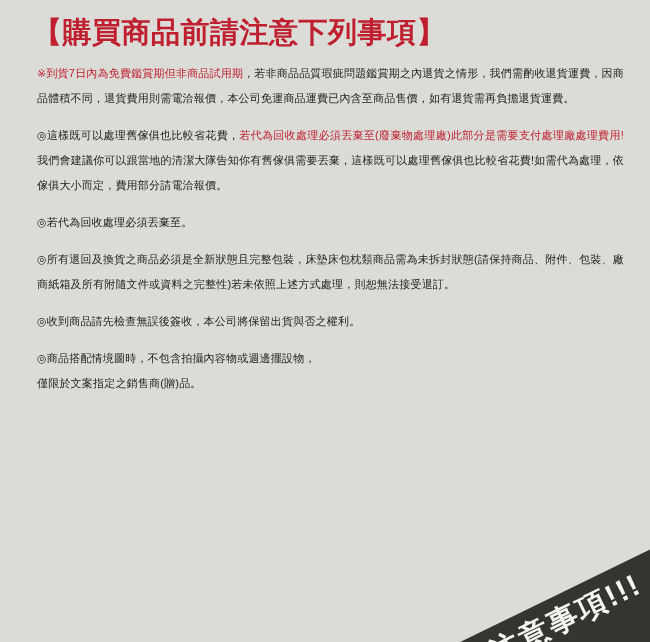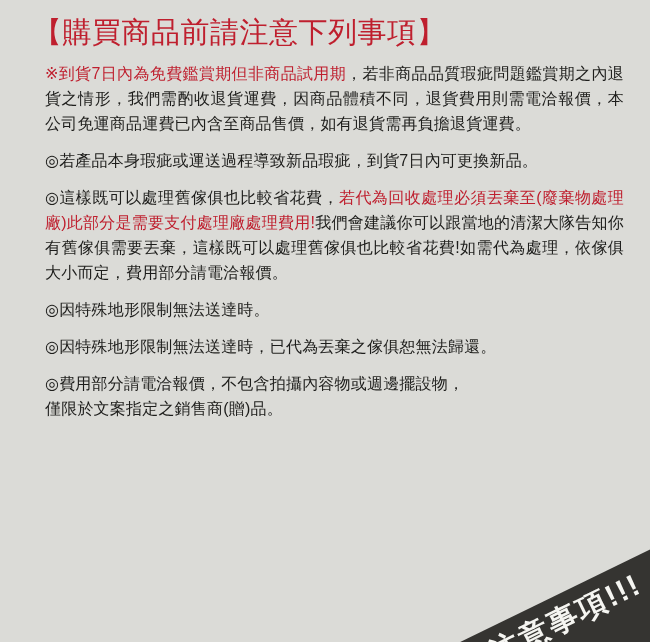--- a/index.html
+++ b/index.html
@@ -17,28 +17,28 @@
     overflow: hidden;
     position: relative;
     font-family: "Liberation Sans", "DejaVu Sans", sans-serif;
   }
   .content {
     padding: 12px 26px 0 33px;
   }
   .page-title {
     color: var(--accent);
     font-size: 29px;
-    font-weight: normal;
+    font-weight: bold;
     letter-spacing: 0.5px;
     margin: 2px 0 11px 0;
     line-height: 36px;
   }
   .paragraphs p {
-    margin: 0 0 12px 12px;
-    font-size: 16px;
+    margin: 0 0 12px 4px;
+    font-size: 11px;
     line-height: 25px;
     color: var(--text);
     letter-spacing: 0.2px;
     text-align: justify;
   }
   .paragraphs p span.red {
     color: var(--accent);
   }
   .ribbon {
     position: absolute;
@@ -59,23 +59,23 @@
     white-space: nowrap;
   }
 </style>
 </head>
 <body>
 
 <div class="content">
   <div class="page-title">【購買商品前請注意下列事項】</div>
   <div class="paragraphs">
       <p><span class="red">※到貨7日內為免費鑑賞期但非商品試用期</span><span>，若非商品品質瑕疵問題鑑賞期之內退貨之情形，我們需酌收退貨運費，因商品體積不同，退貨費用則需電洽報價，本公司免運商品運費已內含至商品售價，如有退貨需再負擔退貨運費。</span></p>
-      <p><span>◎若產品本身瑕疵或運送過程導致新品瑕疵，到貨7日內可更換新品。</span></p>
       <p><span>◎這樣既可以處理舊傢俱也比較省花費，</span><span class="red">若代為回收處理必須丟棄至(廢棄物處理廠)此部分是需要支付處理廠處理費用!</span><span>我們會建議你可以跟當地的清潔大隊告知你有舊傢俱需要丟棄，這樣既可以處理舊傢俱也比較省花費!如需代為處理，依傢俱大小而定，費用部分請電洽報價。</span></p>
-      <p><span>◎因特殊地形限制無法送達時。</span></p>
-      <p><span>◎因特殊地形限制無法送達時，已代為丟棄之傢俱恕無法歸還。</span></p>
-      <p><span>◎費用部分請電洽報價，不包含拍攝內容物或週邊擺設物，</span><br><span>僅限於文案指定之銷售商(贈)品。</span></p>
+      <p><span>◎若代為回收處理必須丟棄至。</span></p>
+      <p><span>◎所有退回及換貨之商品必須是全新狀態且完整包裝，床墊床包枕類商品需為未拆封狀態(請保持商品、附件、包裝、廠商紙箱及所有附隨文件或資料之完整性)若未依照上述方式處理，則恕無法接受退訂。</span></p>
+      <p><span>◎收到商品請先檢查無誤後簽收，本公司將保留出貨與否之權利。</span></p>
+      <p><span>◎商品搭配情境圖時，不包含拍攝內容物或週邊擺設物，</span><br><span>僅限於文案指定之銷售商(贈)品。</span></p>
     </div>
 </div>
 
 <div class="ribbon">
   <div class="ribbon-text">注意事項!!!</div>
 </div>
 
 </body></html>

